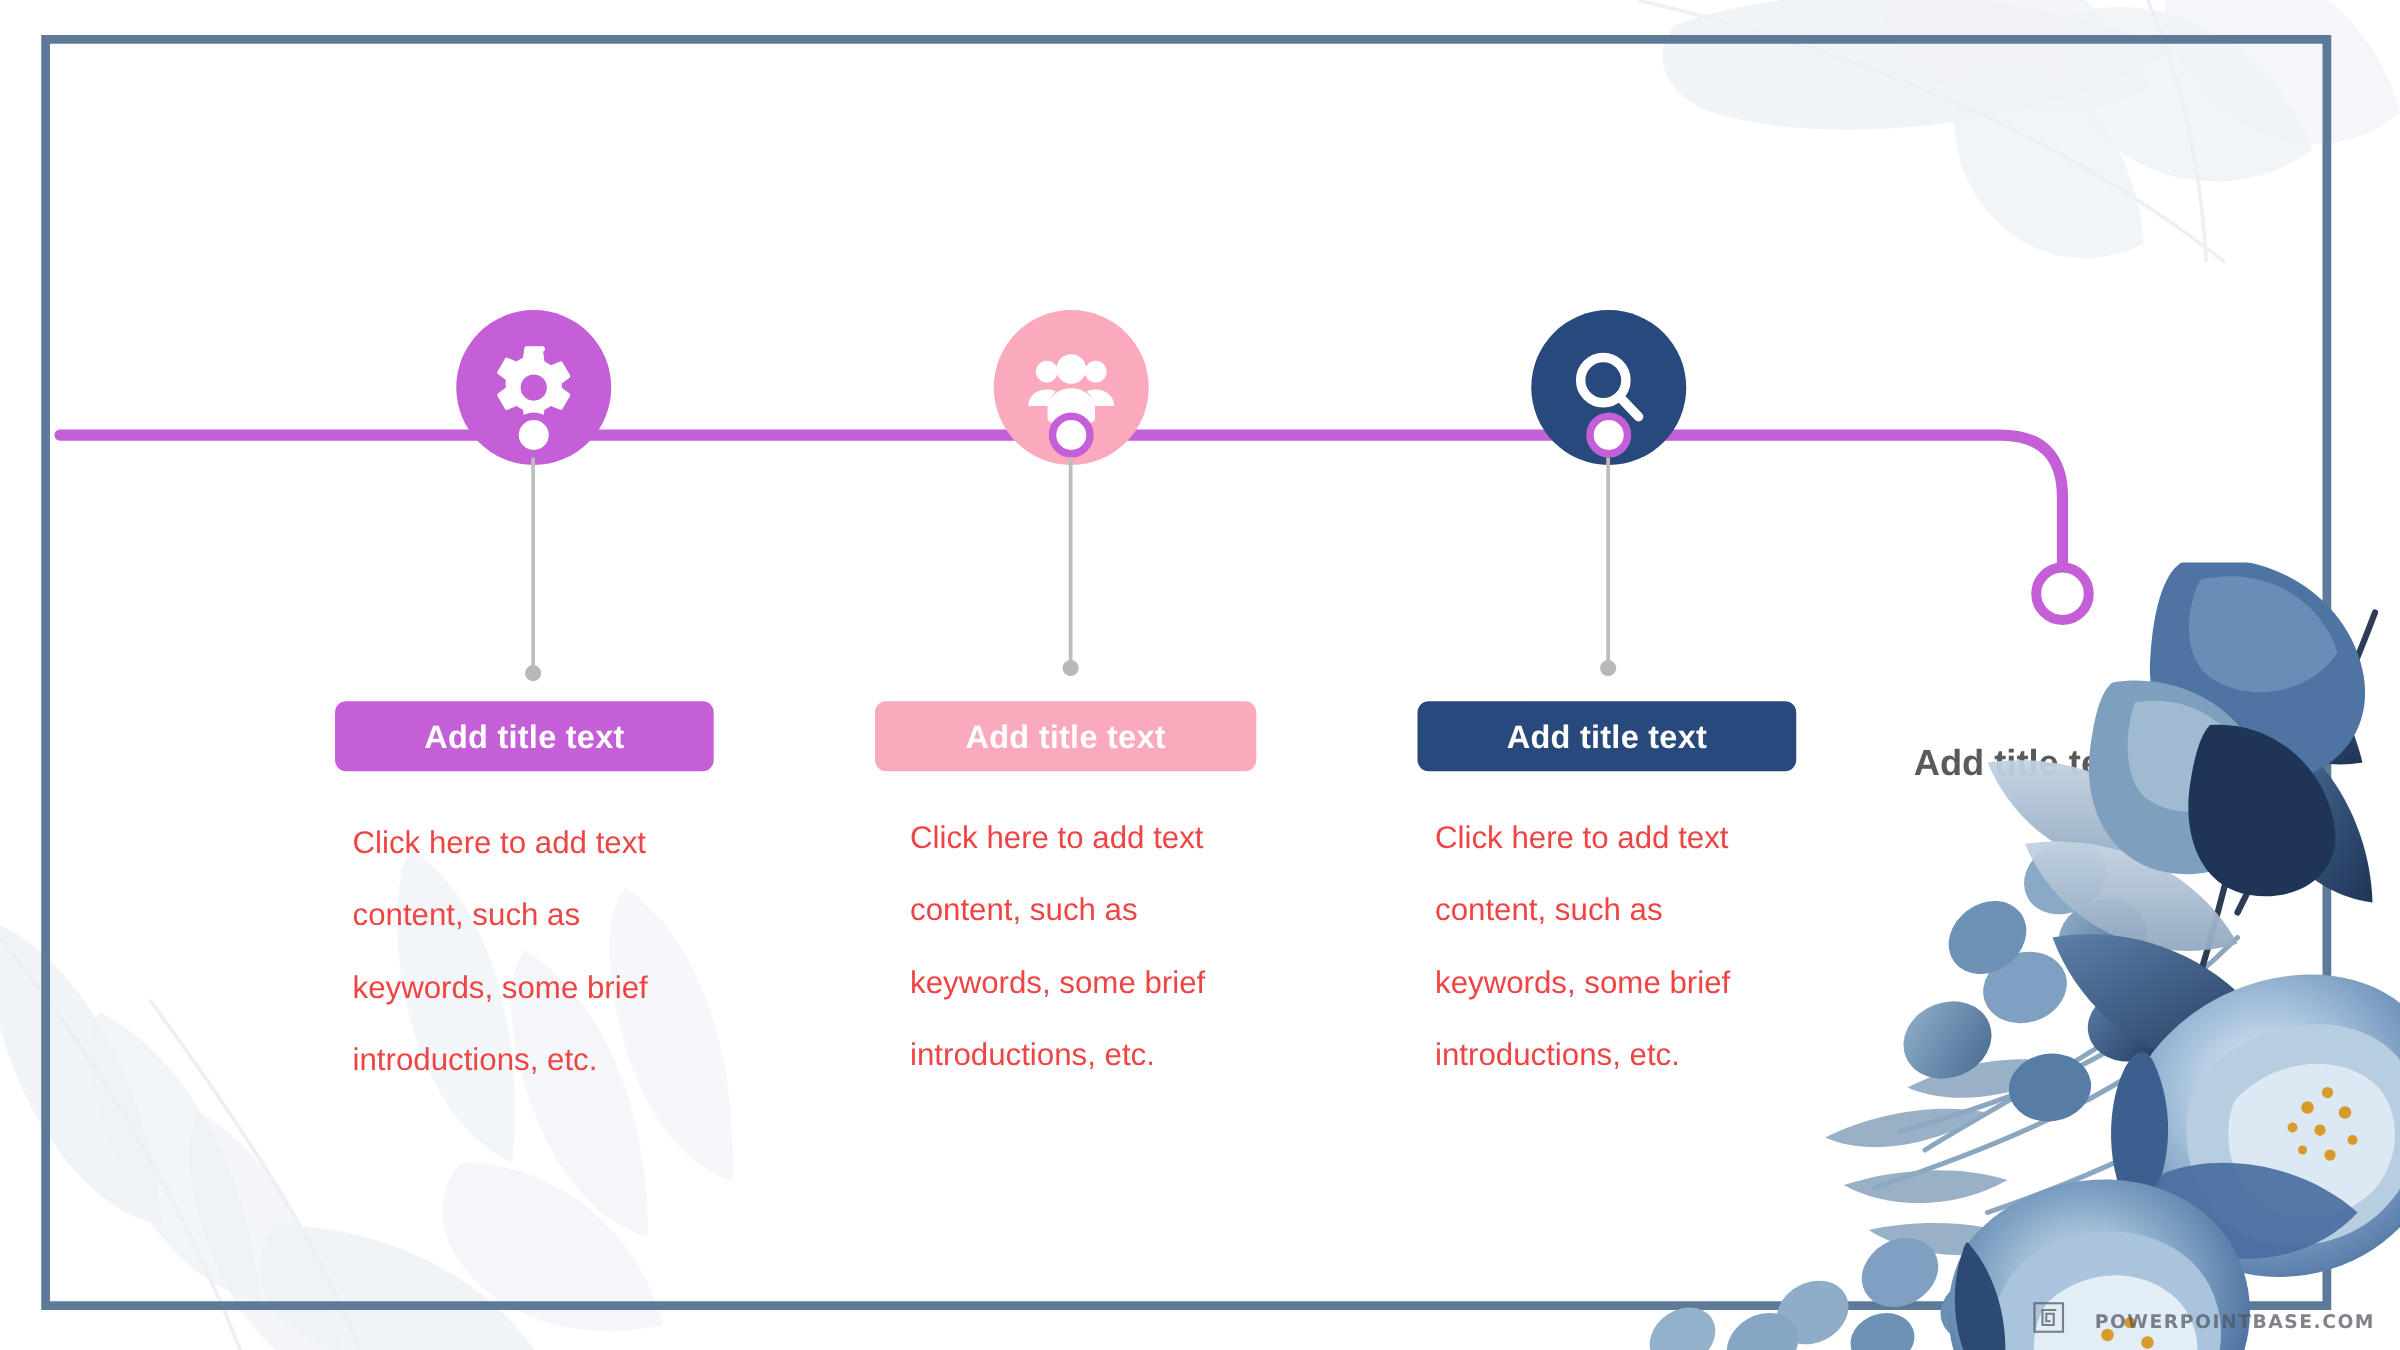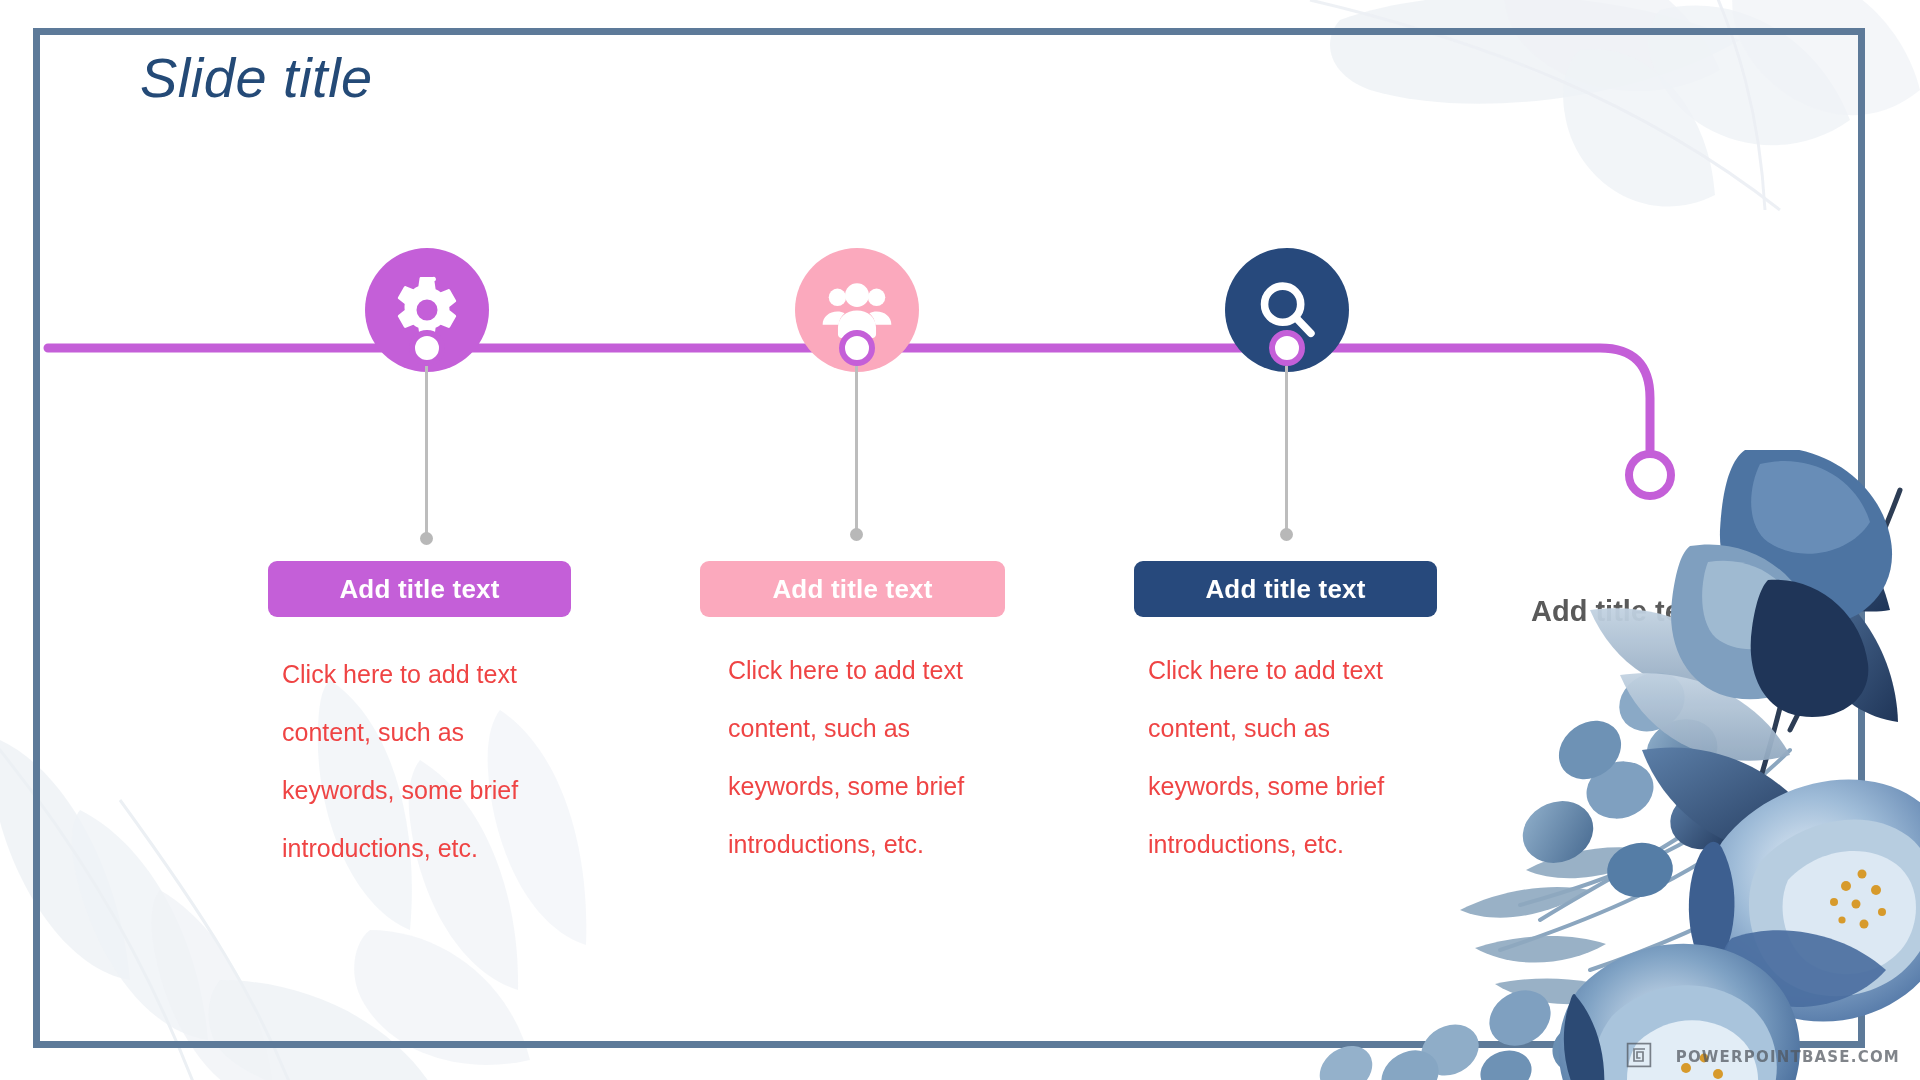--- a/index.html
+++ b/index.html
@@ -121,21 +121,20 @@
       <g fill="#f1f4f8">
         <path d="M60 10 C120 50 150 150 140 260 C80 235 45 140 48 60 C49 32 52 18 60 10Z" opacity=".85"></path>
         <path d="M150 90 C215 130 250 225 248 320 C185 300 148 220 140 150 C136 120 142 100 150 90Z" opacity=".8"></path>
         <path d="M230 40 C290 80 320 175 316 275 C255 255 222 170 218 100 C216 70 222 50 230 40Z" opacity=".7"></path>
       </g>
     </svg>
   </div>
 
   <div class="frame"></div>
 
-  <div class="slide-title">Slide title</div>
 
   <svg class="rail" viewBox="0 0 1920 280" aria-hidden="true">
     <path d="M48 18 H1600 Q1650 18 1650 68 V120" fill="none" stroke="#c45fd8" stroke-width="9" stroke-linecap="round"></path>
     <circle cx="1650" cy="145" r="21" fill="#ffffff" stroke="#c45fd8" stroke-width="8"></circle>
   </svg>
 
   <div class="icon-circle" style="left:365px;top:248px;background:#c45fd8;">
     <span>
       <svg width="72" height="72" viewBox="0 0 24 24" fill="#ffffff" aria-hidden="true">
         <path d="M19.43 12.98c.04-.32.07-.64.07-.98s-.03-.66-.07-.98l2.11-1.65c.19-.15.24-.42.12-.64l-2-3.46c-.12-.22-.39-.3-.61-.22l-2.49 1c-.52-.4-1.08-.73-1.69-.98l-.38-2.65A.488.488 0 0 0 14 1h-4c-.25 0-.46.18-.49.42l-.38 2.65c-.61.25-1.17.59-1.69.98l-2.49-1c-.23-.09-.49 0-.61.22l-2 3.46c-.13.22-.07.49.12.64l2.11 1.65c-.04.32-.07.65-.07.98s.03.66.07.98l-2.11 1.65c-.19.15-.24.42-.12.64l2 3.46c.12.22.39.3.61.22l2.49-1c.52.4 1.08.73 1.69.98l.38 2.65c.03.24.24.42.49.42h4c.25 0 .46-.18.49-.42l.38-2.65c.61-.25 1.17-.59 1.69-.98l2.49 1c.23.09.49 0 .61-.22l2-3.46c.12-.22.07-.49-.12-.64l-2.11-1.65zM12 15.5A3.5 3.5 0 0 1 8.5 12 3.5 3.5 0 0 1 12 8.5a3.5 3.5 0 0 1 3.5 3.5 3.5 3.5 0 0 1-3.5 3.5z"></path>

